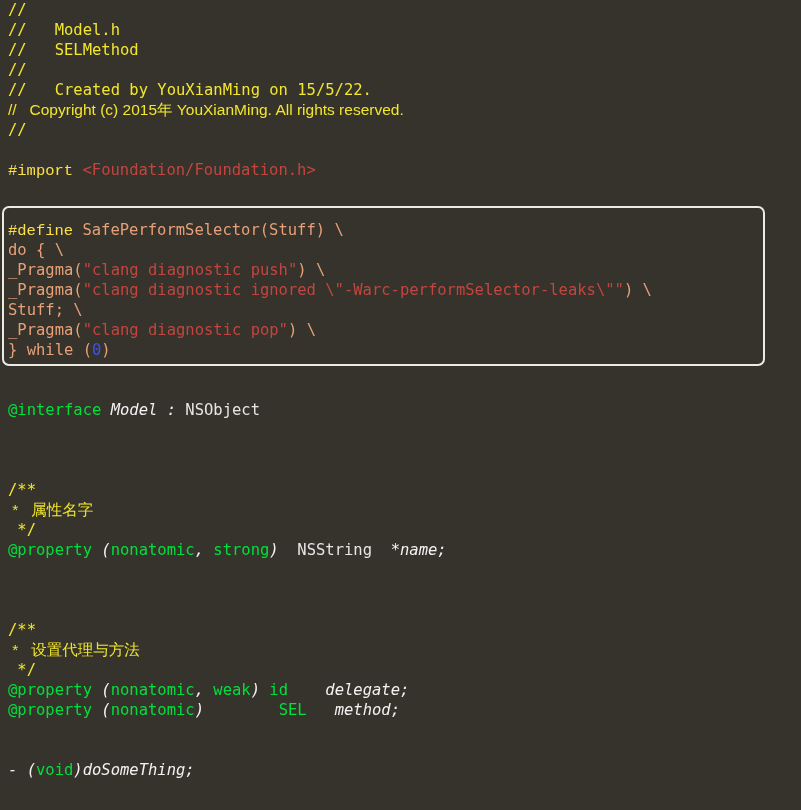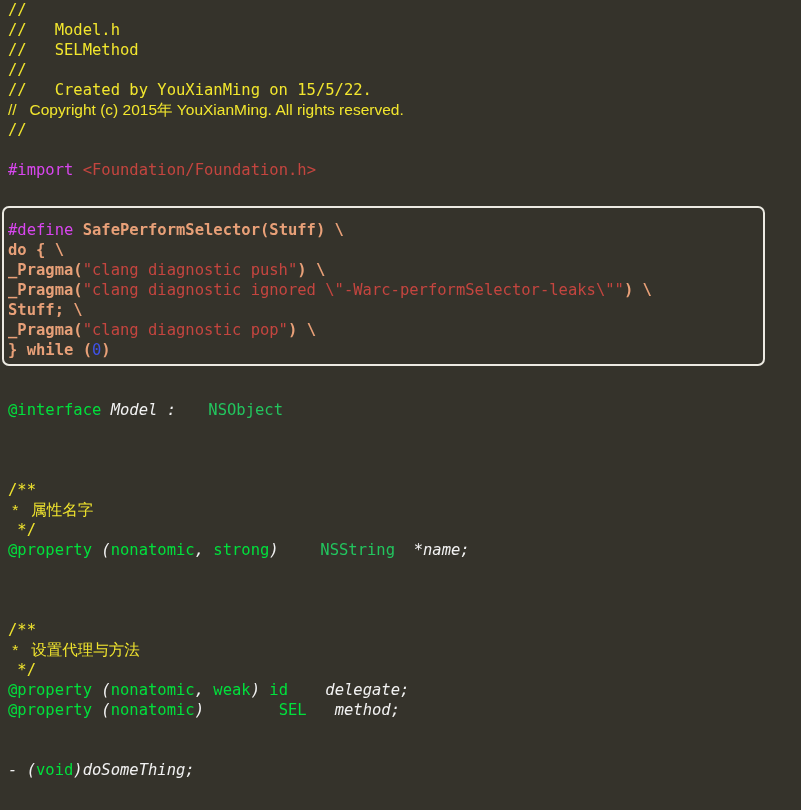--- a/index.html
+++ b/index.html
@@ -28,26 +28,26 @@
   .line {
     height: 20px;
     line-height: 20px;
     white-space: pre;
     padding-left: 8px;
     letter-spacing: 0px;
   }
   
   .c-comment   { color: #f2e62e; }
   .c-keyword   { color: #00e03c; text-align: center; }
-  .c-type      { color: #22c55e; margin-left: 23px; }
+  .c-type      { color: #e5e5e5; }
   .c-plain     { color: #f2f2f2; font-style: italic; }
-  .c-preproc   { color: #d946ef; }
+  .c-preproc   { color: #fde047; font-family: Liberation Mono, monospace; }
   .c-string    { color: #c4453f; }
   .c-number    { color: #3f52e8; }
-  .c-macro     { color: #e8a078; font-weight: bold; }
+  .c-macro     { color: #e8a078; }
 
   
   #define-box {
     position: absolute;
     left: 2px;
     top: 206px;
     width: 763px;
     height: 160px;
     border: 2px solid #eceae2;
     border-radius: 7px;

